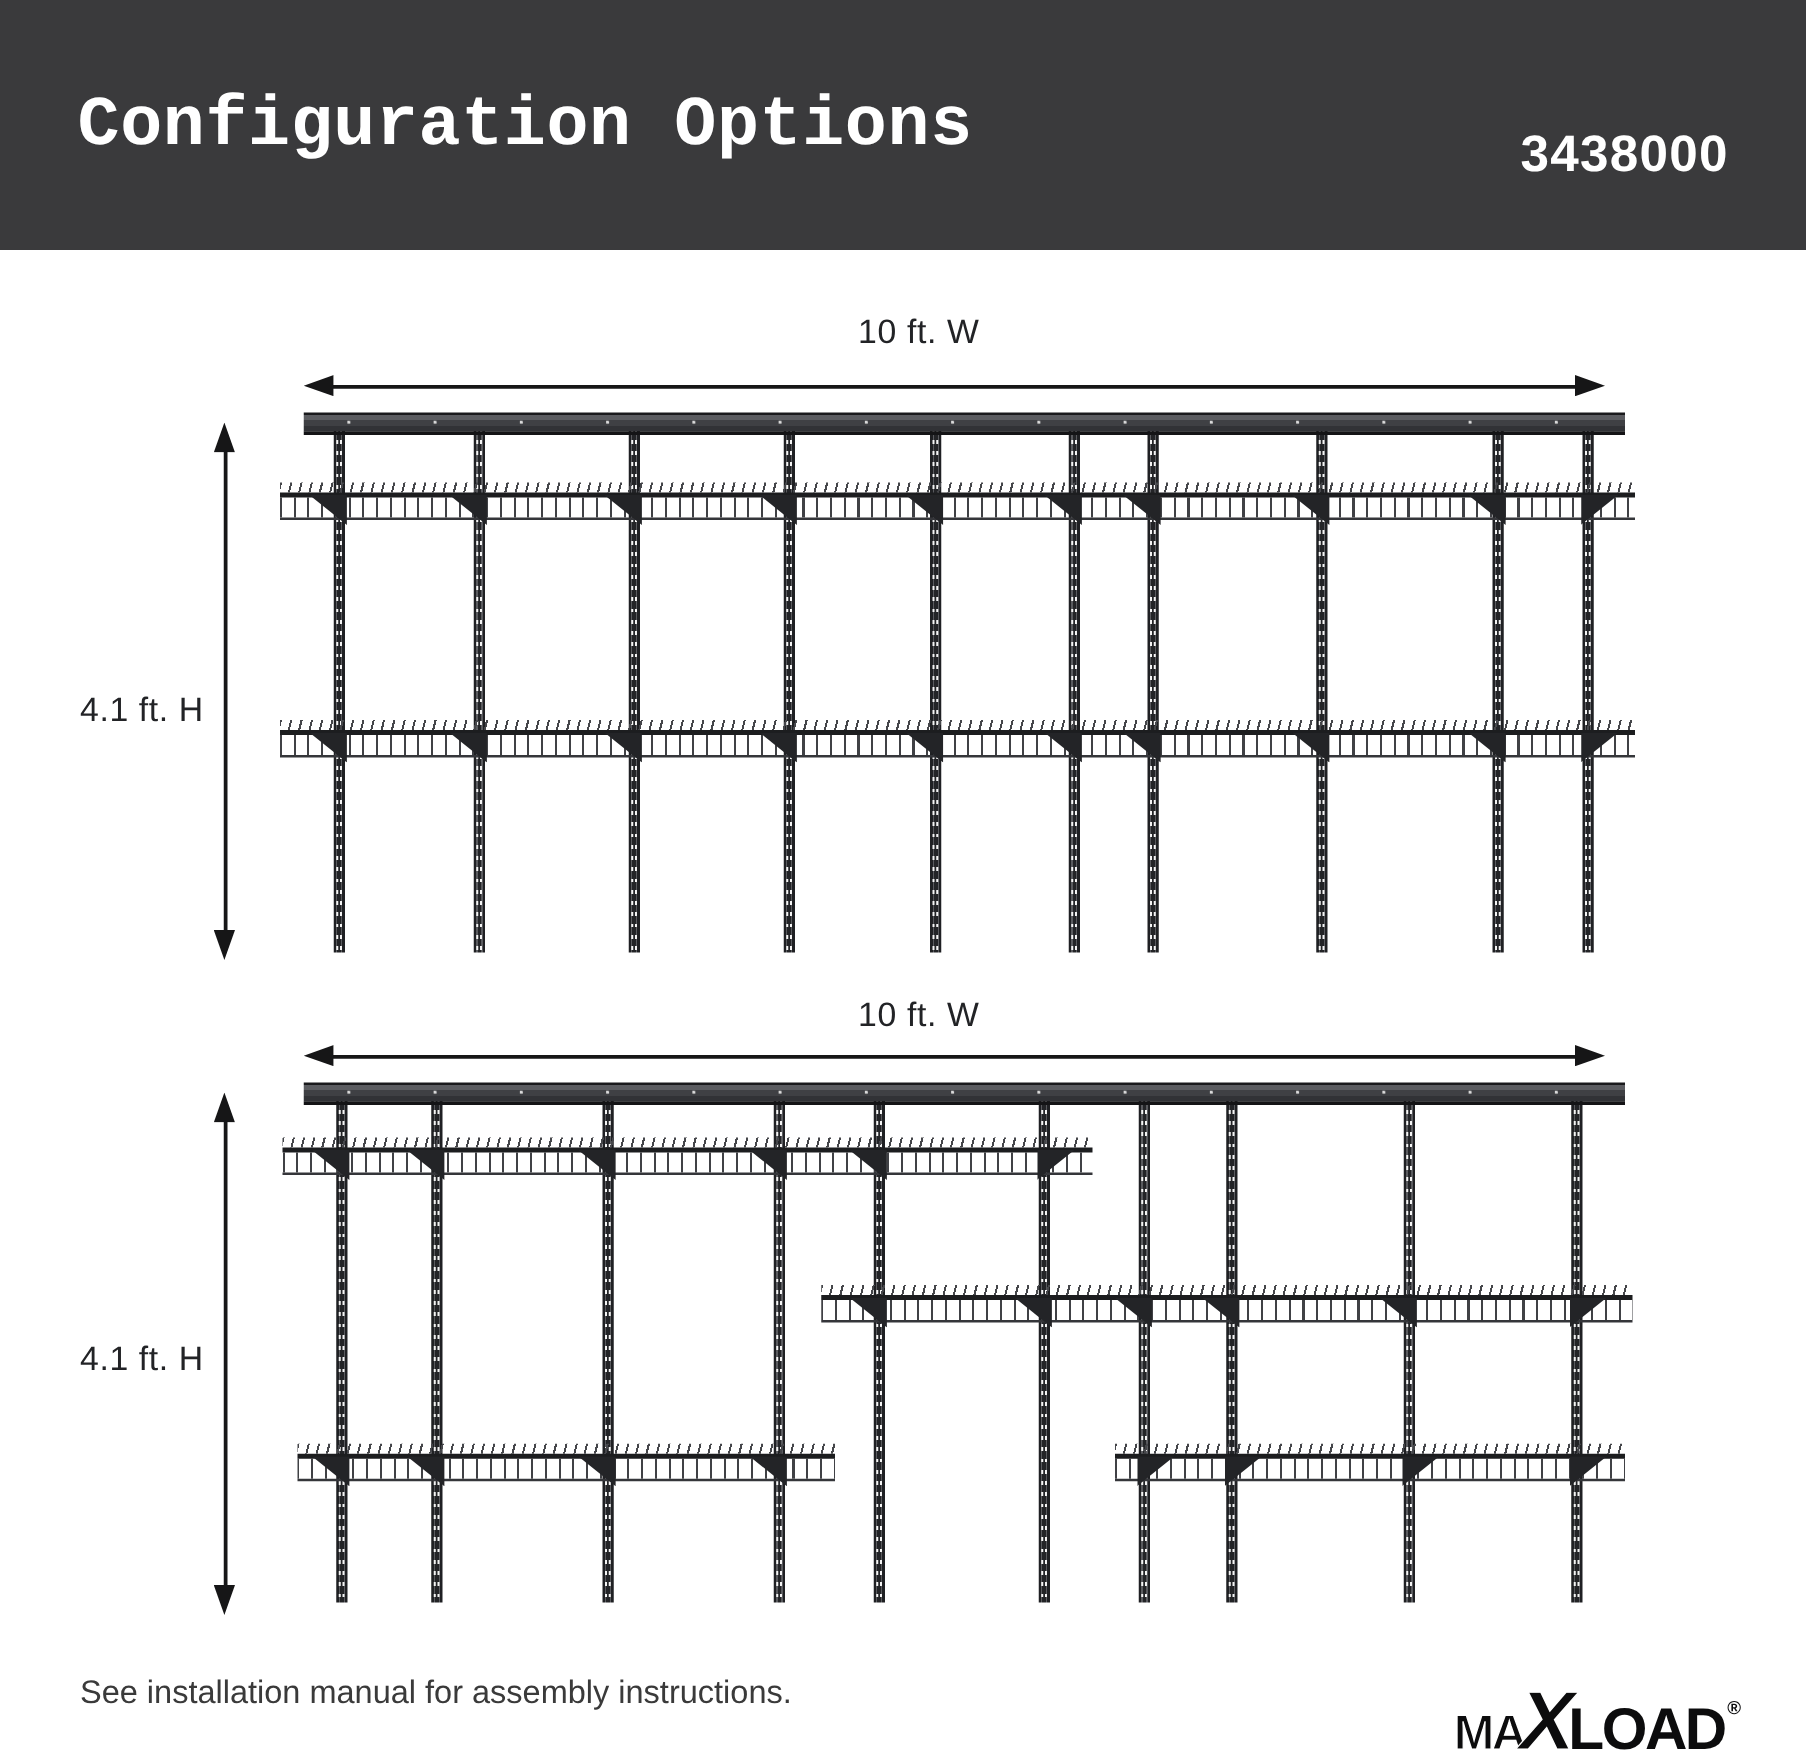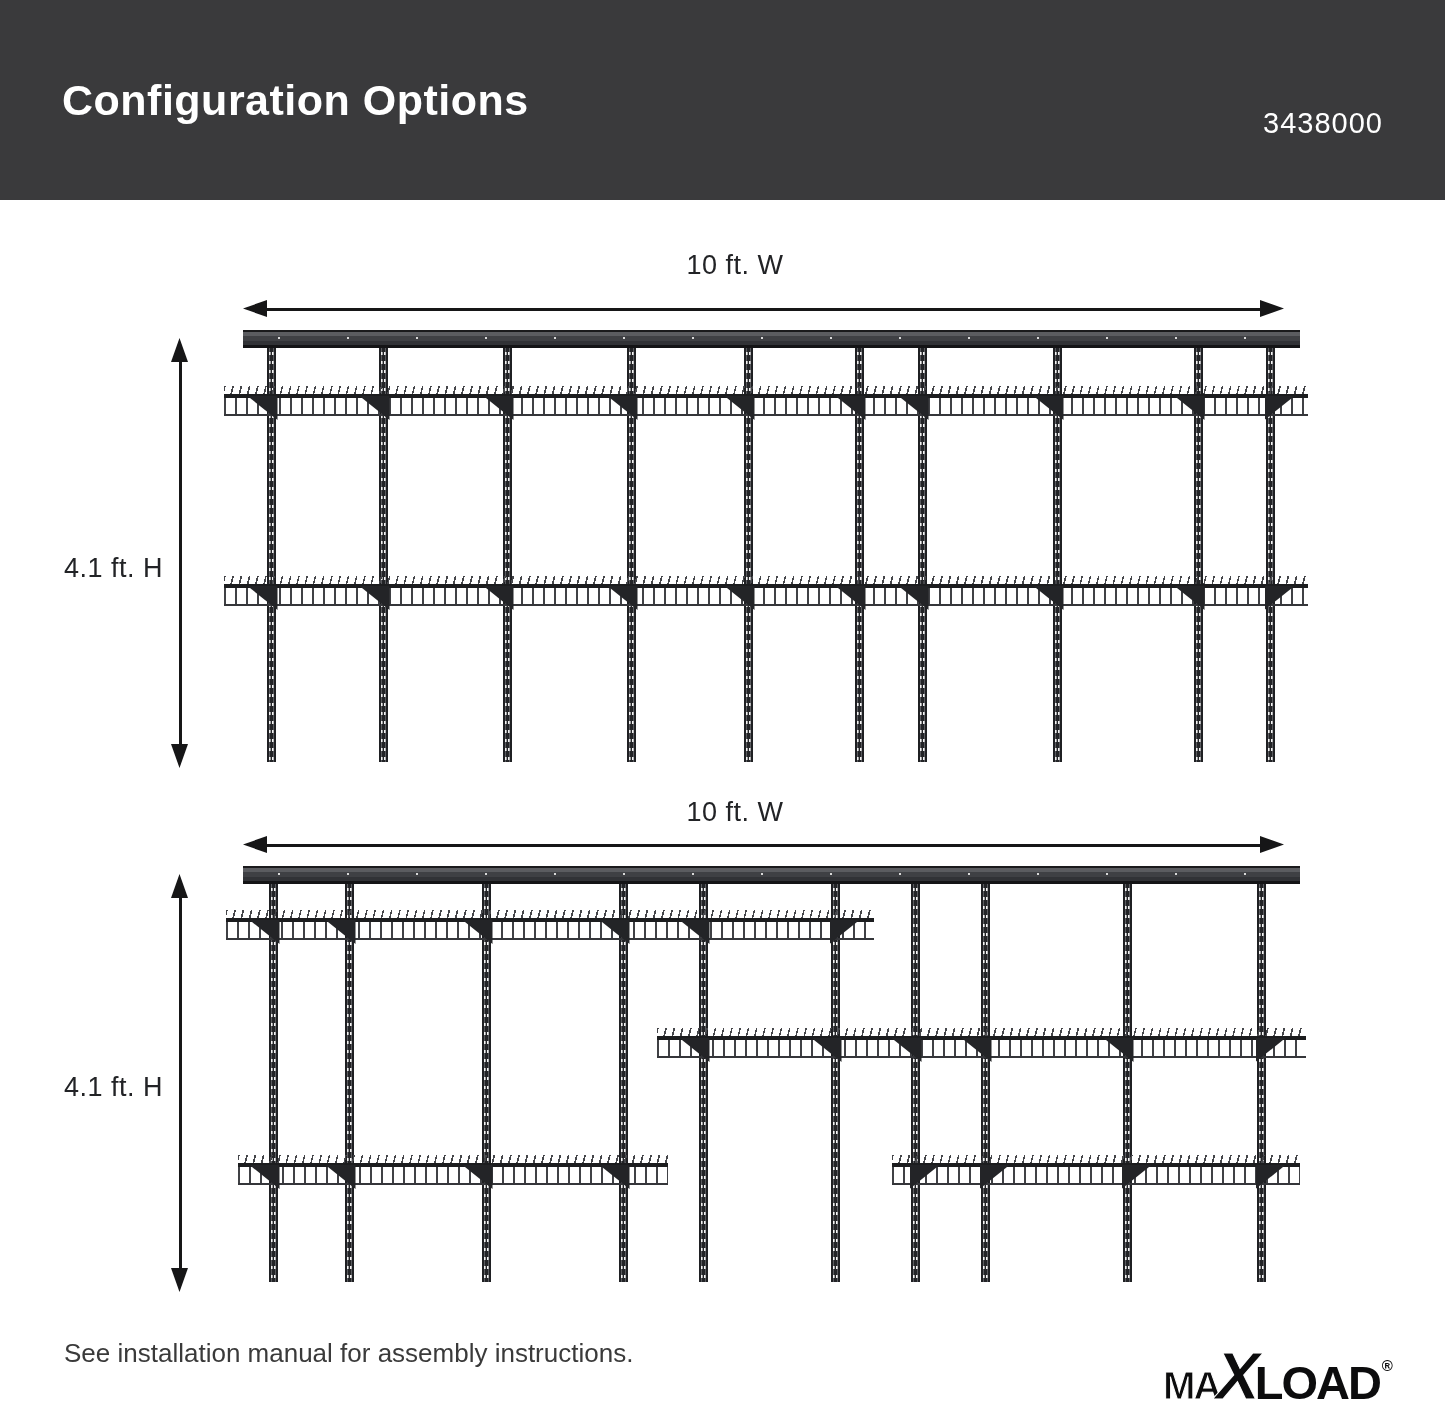--- a/index.html
+++ b/index.html
@@ -8,22 +8,22 @@
   html,body{margin:0;padding:0;}
   body{
     width:1445px;height:1411px;position:relative;overflow:hidden;background:#ffffff;
     font-family:"Liberation Sans",sans-serif;
   }
   .header{
     position:absolute;left:0;top:0;width:1445px;height:200px;background:var(--hbg);
     display:flex;align-items:center;justify-content:space-between;
     padding:0 62px;box-sizing:border-box;
   }
-  .title{font-size:43px;font-weight:700;color:var(--hfg);letter-spacing:.5px;}
-  .model{font-size:29px;font-weight:400;color:var(--hfg);letter-spacing:1px;margin-top:46px;}
+  .title{font-size:56px;font-weight:700;color:var(--hfg);letter-spacing:.5px;font-family:Liberation Mono, monospace;}
+  .model{font-size:41px;font-weight:700;color:var(--hfg);letter-spacing:1px;margin-top:46px;}
 
   #stage{position:absolute;inset:0;}
   .diagram{position:absolute;inset:0;}
 
   .upright{
     position:absolute;
     background-image:
       repeating-linear-gradient(180deg,#f4f4f4 0 3px,transparent 3px 9px),
       repeating-linear-gradient(180deg,#f4f4f4 0 3px,transparent 3px 9px),
       linear-gradient(90deg,#1f2023 0 2px,#5a5b5f 2px 3px,#232427 3px 6px,#5a5b5f 6px 7px,#1f2023 7px 9px);

